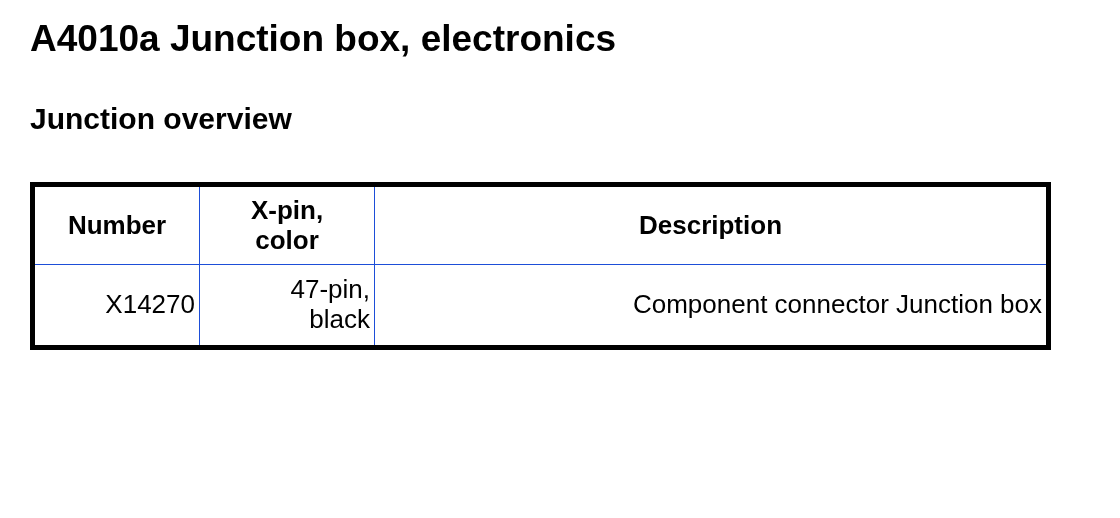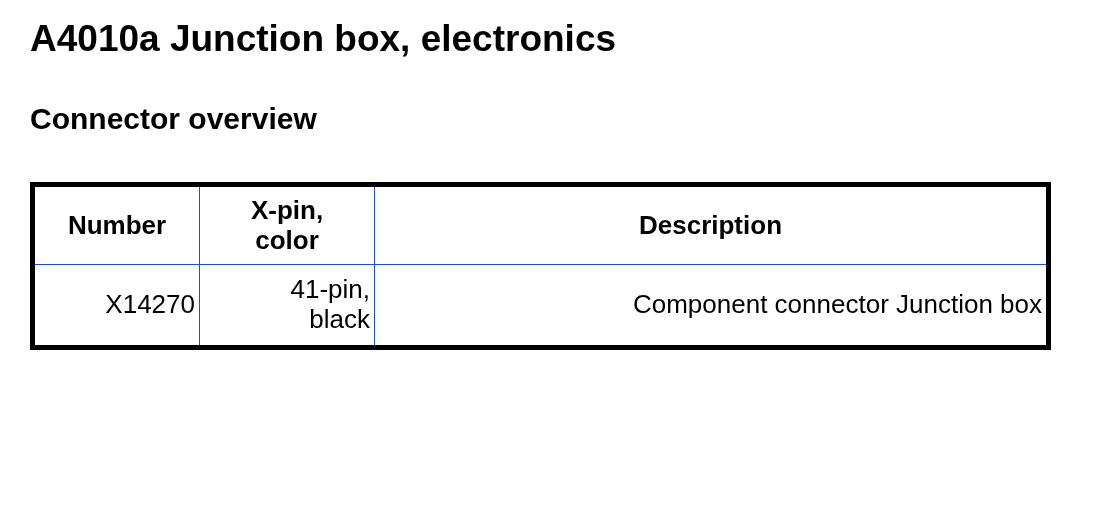--- a/index.html
+++ b/index.html
@@ -64,40 +64,40 @@
   tbody tr:nth-child(1) td { height: 83px; }
   tbody tr:nth-child(2) td { height: 53px; }
   tbody tr:nth-child(3) td { height: 84px; }
 </style>
 </head>
 <body>
 
 <div class="page">
   <h1 class="doc-title">A4010a Junction box, electronics</h1>
 
-  <h2 class="section-heading">Connector overview</h2>
+  <h2 class="section-heading">Junction overview</h2>
 
   <table class="connector-table">
     <colgroup>
       <col class="col-number">
       <col class="col-pin">
       <col class="col-desc">
     </colgroup>
     <thead>
       <tr>
         <th>Number</th>
         <th>X-pin,
 color</th>
         <th>Description</th>
       </tr>
     </thead>
     <tbody>
   <tr>
     <td>X14270</td>
-    <td>41-pin,
+    <td>47-pin,
 black</td>
     <td>Component connector Junction box</td>
   </tr>
 
 
 </tbody>
   </table>
 </div>
 
 </body></html>

